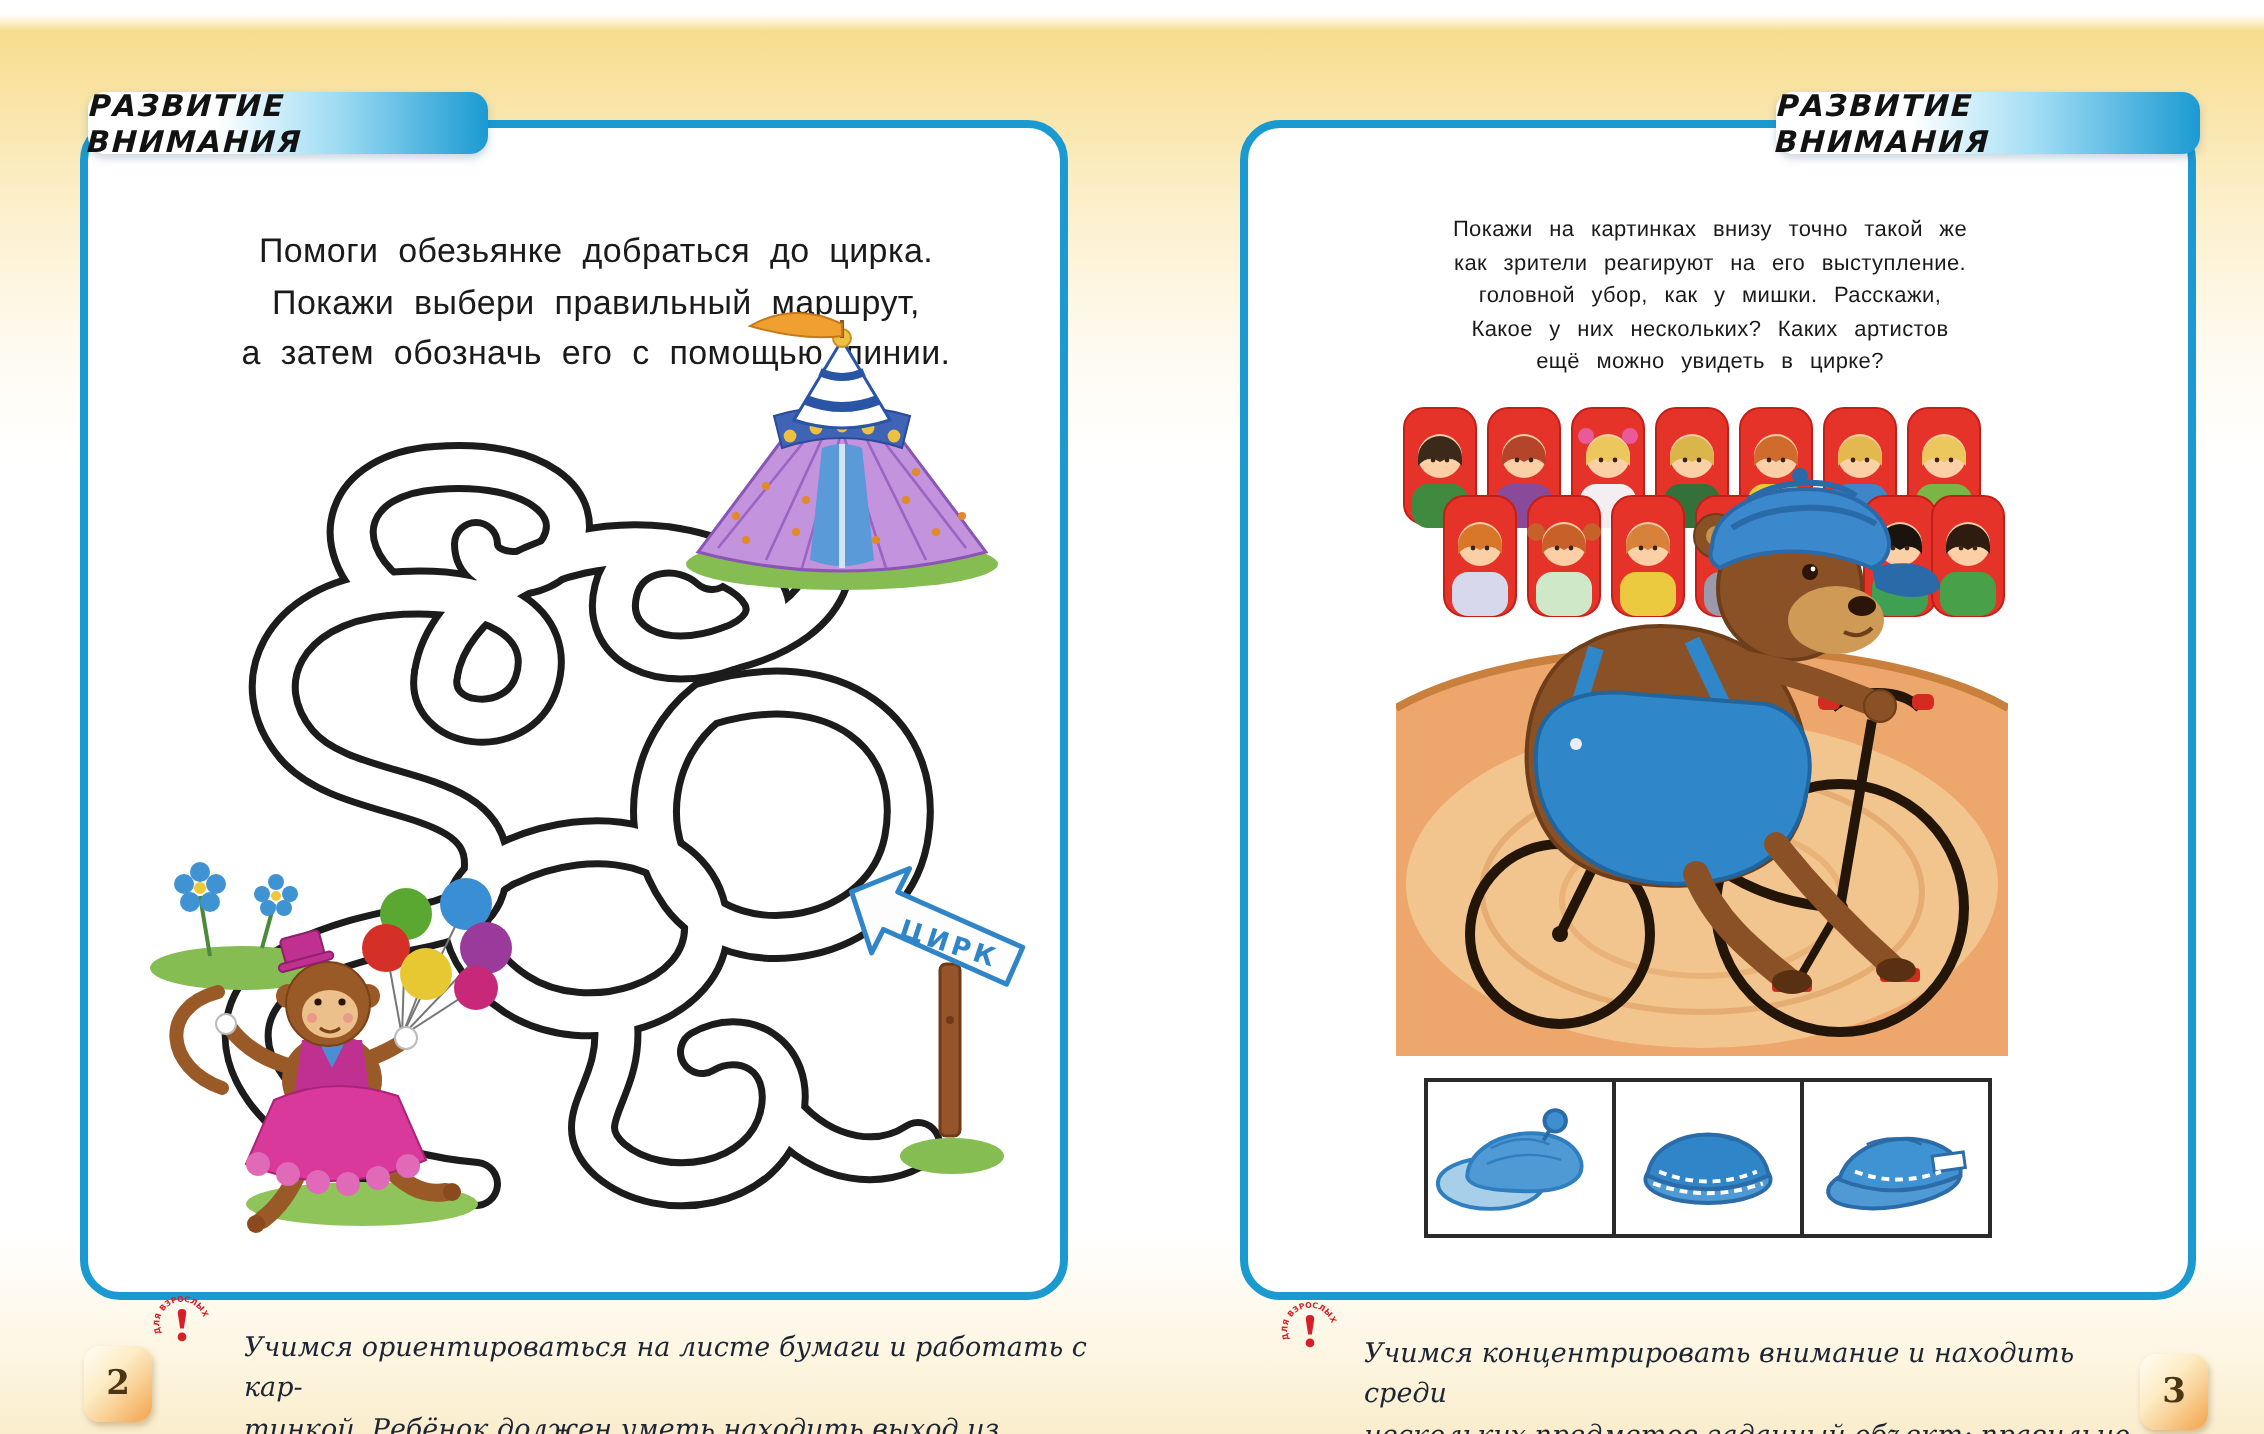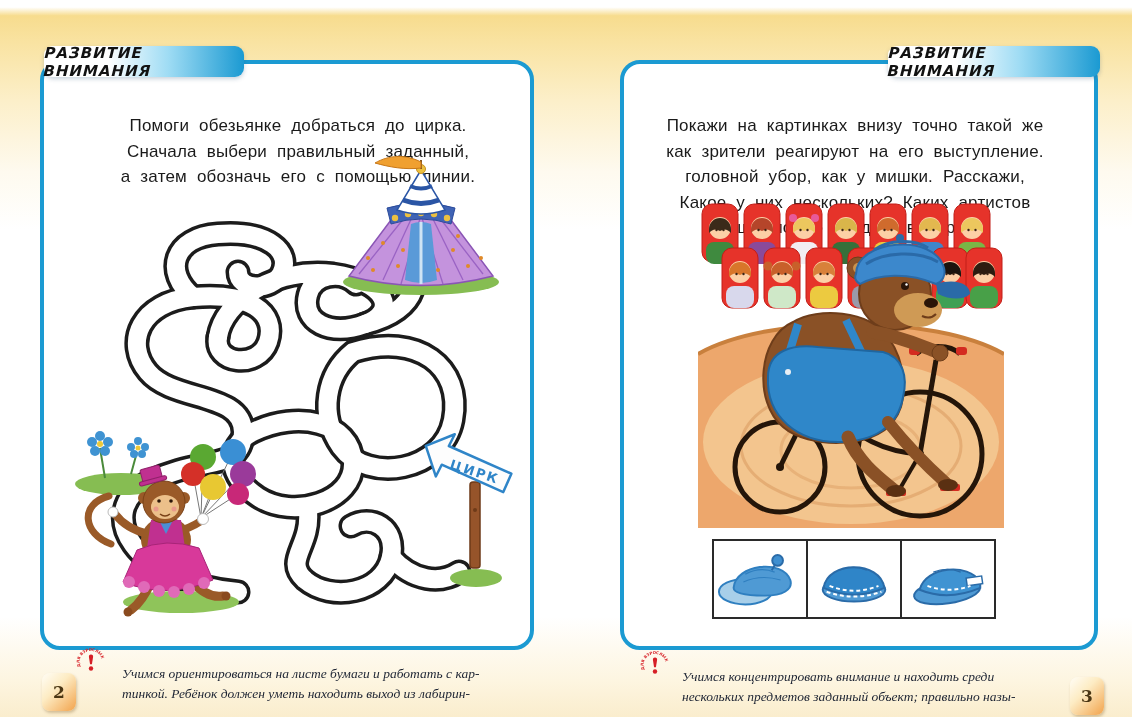--- a/index.html
+++ b/index.html
@@ -9,21 +9,21 @@
   .frame{position:absolute;background:#fff;border:4px solid #1b9ad2;border-radius:20px;}
   .tab{position:absolute;height:31px;border-radius:9px;display:flex;align-items:center;justify-content:center;
     background:linear-gradient(90deg,#ffffff 0%,#ffffff 32%,#9fdcf4 62%,#1b9ad2 100%);
     box-shadow:0 2px 4px rgba(40,80,120,.25);z-index:5;}
   .tab span{font-family:"DejaVu Sans",sans-serif;font-weight:bold;font-style:italic;
     font-size:15px;letter-spacing:1px;color:#121212;transform:skewX(-3deg);}
   .instr{position:absolute;text-align:center;color:#1a1a1a;font-size:17px;line-height:1.5;}
   .instr .iline{display:block;word-spacing:5px;letter-spacing:.2px;}
   .note{position:absolute;font-family:"DejaVu Serif",serif;font-style:italic;
     color:#1d2433;font-size:13.5px;line-height:1.55;}
-  .note .nline{display:block;font-family:Liberation Serif, serif;}
+  .note .nline{display:block;}
   .note-icon{position:absolute;width:30px;height:30px;}
   .pagenum{position:absolute;width:34px;height:38px;border-radius:8px;
     background:linear-gradient(135deg,#fffdf6 0%,#fdecc4 40%,#f2a34c 100%);
     box-shadow:1px 2px 3px rgba(120,80,20,.3);
     display:flex;align-items:center;justify-content:center;
     font-family:"DejaVu Serif",serif;font-weight:bold;font-size:17px;color:#4a3614;}
   .hats{position:absolute;display:flex;}
   .hat-cell{width:92px;height:76px;background:#fff;border:2px solid #2a2a2a;margin-left:-2px;
     display:flex;align-items:center;justify-content:center;}
   .hat-cell:first-child{margin-left:0;}
@@ -37,21 +37,21 @@
 <div id="screen">
 
   <section>
     <div class="tab" style="left:44px;top:46px;width:200px;">
       <span>РАЗВИТИЕ ВНИМАНИЯ</span>
     </div>
     <div class="frame" style="left:40px;top:60px;width:486px;height:582px;"></div>
 
     <p class="instr" style="left:88px;top:96px;width:420px;">
       <span class="iline">Помоги  обезьянке  добраться  до  цирка.</span>
-      <span class="iline">Сначала  выбери  правильный  заданный,</span>
+      <span class="iline">Покажи  выбери  правильный  маршрут,</span>
       <span class="iline">а  затем  обозначь  его  с  помощью  линии.</span>
     </p>
 
     <svg style="position:absolute;left:53px;top:152px;" width="462" height="478" viewBox="0 0 462 478">
       <defs>
         <path id="mz1" d="M 185 440 C 80 430 40 360 95 330 C 150 303 190 320 190 280 C 190 240 120 250 95 220 C 70 190 88 150 140 145 C 195 140 225 160 215 190 C 205 218 160 212 165 185"></path>
         <path id="mz2" d="M 165 185 C 170 150 220 115 280 122 C 335 130 345 160 312 172 C 277 185 248 170 255 143 C 260 122 288 118 303 132"></path>
         <path id="mz3" d="M 312 172 C 340 165 355 152 360 138"></path>
         <path id="mz4" d="M 300 200 C 365 180 410 215 400 268 C 390 320 315 332 288 295 C 265 262 273 222 300 200 Z"></path>
         <path id="mz5" d="M 200 280 C 245 258 298 270 300 310 C 302 350 240 368 205 345 C 175 325 170 295 200 280 Z"></path>
@@ -226,21 +226,21 @@
     </p>
     <div class="pagenum" style="left:42px;top:673px;">2</div>
   </section>
 
   <section>
     <div class="tab" style="left:888px;top:46px;width:212px;">
       <span>РАЗВИТИЕ ВНИМАНИЯ</span>
     </div>
     <div class="frame" style="left:620px;top:60px;width:470px;height:582px;"></div>
 
-    <p class="instr" style="left:635px;top:96px;width:440px;font-size:17px;text-align:center;">
+    <p class="instr" style="left:635px;top:96px;width:440px;font-size:11px;text-align:center;">
       <span class="iline">Покажи  на  картинках  внизу  точно  такой  же</span>
       <span class="iline">как  зрители  реагируют  на  его  выступление.</span>
       <span class="iline">головной  убор,  как  у  мишки.  Расскажи,</span>
       <span class="iline">Какое  у  них  нескольких?  Каких  артистов</span>
       <span class="iline">ещё  можно  увидеть  в  цирке?</span>
     </p>
 
     <svg style="position:absolute;left:698px;top:202px;" width="306" height="326" viewBox="0 0 306 326">
 
       <g>

